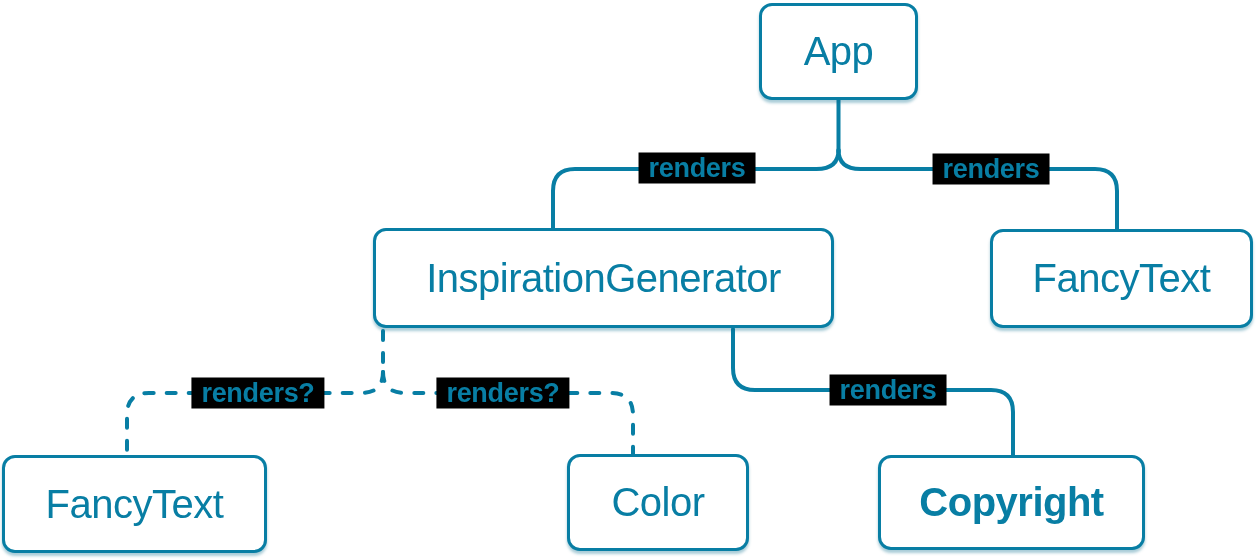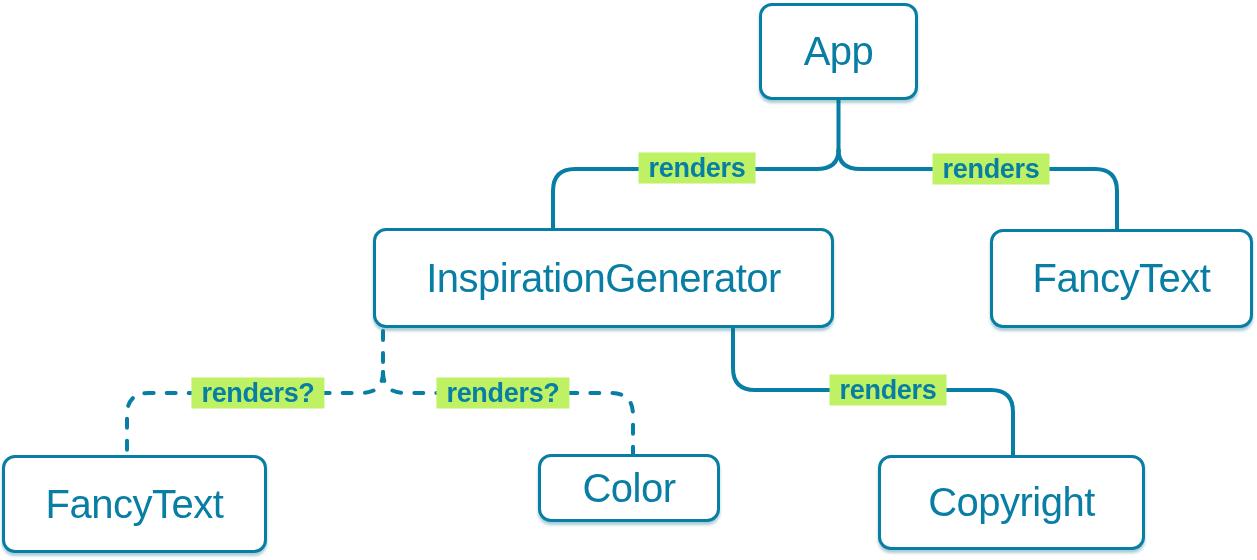--- a/index.html
+++ b/index.html
@@ -17,21 +17,21 @@
   }
   svg.edges {
     position: absolute;
     left: 0; top: 0;
     z-index: 0;
   }
   .edge-label {
     position: absolute;
     transform: translate(-50%, -50%);
     z-index: 1;
-    background: #bef264;
+    background: #000000;
     padding: 0 10px;
     color: var(--accent, #087ea4);
     font-size: 27px;
     font-weight: 700;
     letter-spacing: -0.3px;
     white-space: nowrap;
   }
   .node {
     position: absolute;
     z-index: 2;
@@ -46,22 +46,22 @@
     font-weight: 500;
     letter-spacing: -0.5px;
     box-shadow: 0 3px 3px rgba(8, 110, 140, 0.35);
     box-sizing: border-box;
     white-space: nowrap;
   }
   #node-app            { left: 759px; top: 3px;   width: 159px; height: 97px; }
   #node-inspiration    { left: 334px; top: 228px; width: 461px; height: 100px; margin-left: 39px; }
   #node-fancytext-top  { left: 990px; top: 229px; width: 263px; height: 99px; }
   #node-fancytext-bottom { left: 2px; top: 455px; width: 265px; height: 98px; }
-  #node-color          { left: 538px; top: 454px; width: 182px; height: 68px; justify-content: center; }
-  #node-copyright      { left: 878px; top: 455px; width: 267px; height: 95px; }
+  #node-color          { left: 567px; top: 454px; width: 182px; height: 97px; justify-content: center; }
+  #node-copyright      { left: 878px; top: 455px; width: 267px; height: 95px; font-weight: bold; }
 
   #edge-label-0 { left: 697px;  top: 168px; }
   #edge-label-1 { left: 991px;  top: 169px; }
   #edge-label-2 { left: 258px;  top: 393px; }
   #edge-label-3 { left: 503px;  top: 393px; }
   #edge-label-4 { left: 888px;  top: 390px; }
 
   .solid-edge {
     fill: none;
     stroke: var(--accent, #087ea4);

